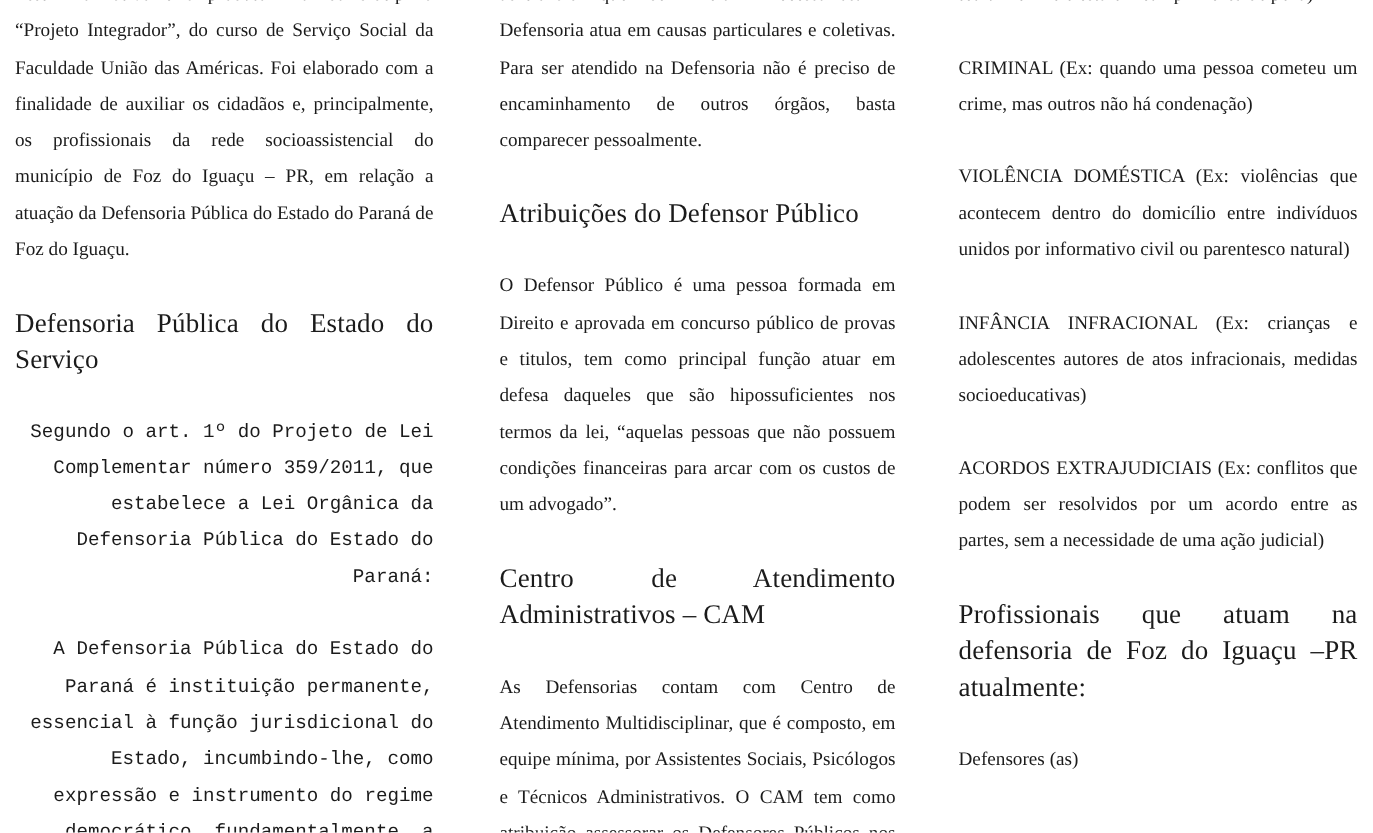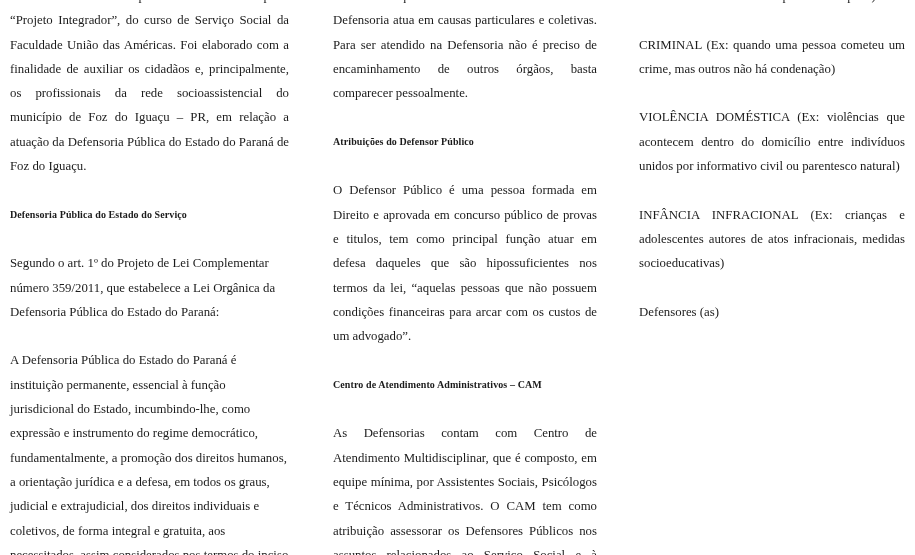--- a/index.html
+++ b/index.html
@@ -51,28 +51,29 @@
   
   p.para {
     margin: 0 0 24.3px 0;
     text-align: justify;
     text-justify: inter-word;
     hyphens: none;
   }
   p.para:last-child { margin-bottom: 0; }
 
   p.ragged {
-    text-align: left;
+    text-align: right;
+    font-family: Liberation Mono, monospace;
   }
 
   h3.heading {
     margin: 0 0 24.3px 0;
-    font-size: 10px;
+    font-size: 18px;
     line-height: 24.3px;
-    font-weight: bold;
+    font-weight: normal;
     text-align: justify;
     letter-spacing: 0.1px;
   }
 
   h3.heading-wrap {
     text-align: justify;
   }
   .gap-lg { margin-bottom: 34px; }
 
   p.listitem {
@@ -124,20 +125,22 @@
 
       <p class="para">teu um crime e está em cumprimento de pena)</p>
 
       <p class="para">CRIMINAL (Ex: quando uma pessoa cometeu um crime, mas outros não há condenação)</p>
 
       <p class="para">VIOLÊNCIA DOMÉSTICA (Ex: violências que acontecem dentro do domicílio entre indivíduos uni­dos por informativo civil ou parentesco natural)</p>
 
 
       <p class="para">INFÂNCIA INFRACIONAL (Ex: crianças e adoles­centes autores de atos infracionais, medidas socioedu­cativas)</p>
 
+      <p class="para">ACORDOS EXTRAJUDICIAIS (Ex: conflitos que podem ser resolvidos por um acordo entre as partes, sem a necessidade de uma ação judicial)</p>
 
+      <h3 class="heading heading-wrap gap-lg">Profissionais que atuam na defensoria de Foz do Iguaçu –PR atualmente:</h3>
 
       <p class="listitem">Defensores (as)</p>
 
     </div>
 
   </div>
 </div>
 
 </body></html>

